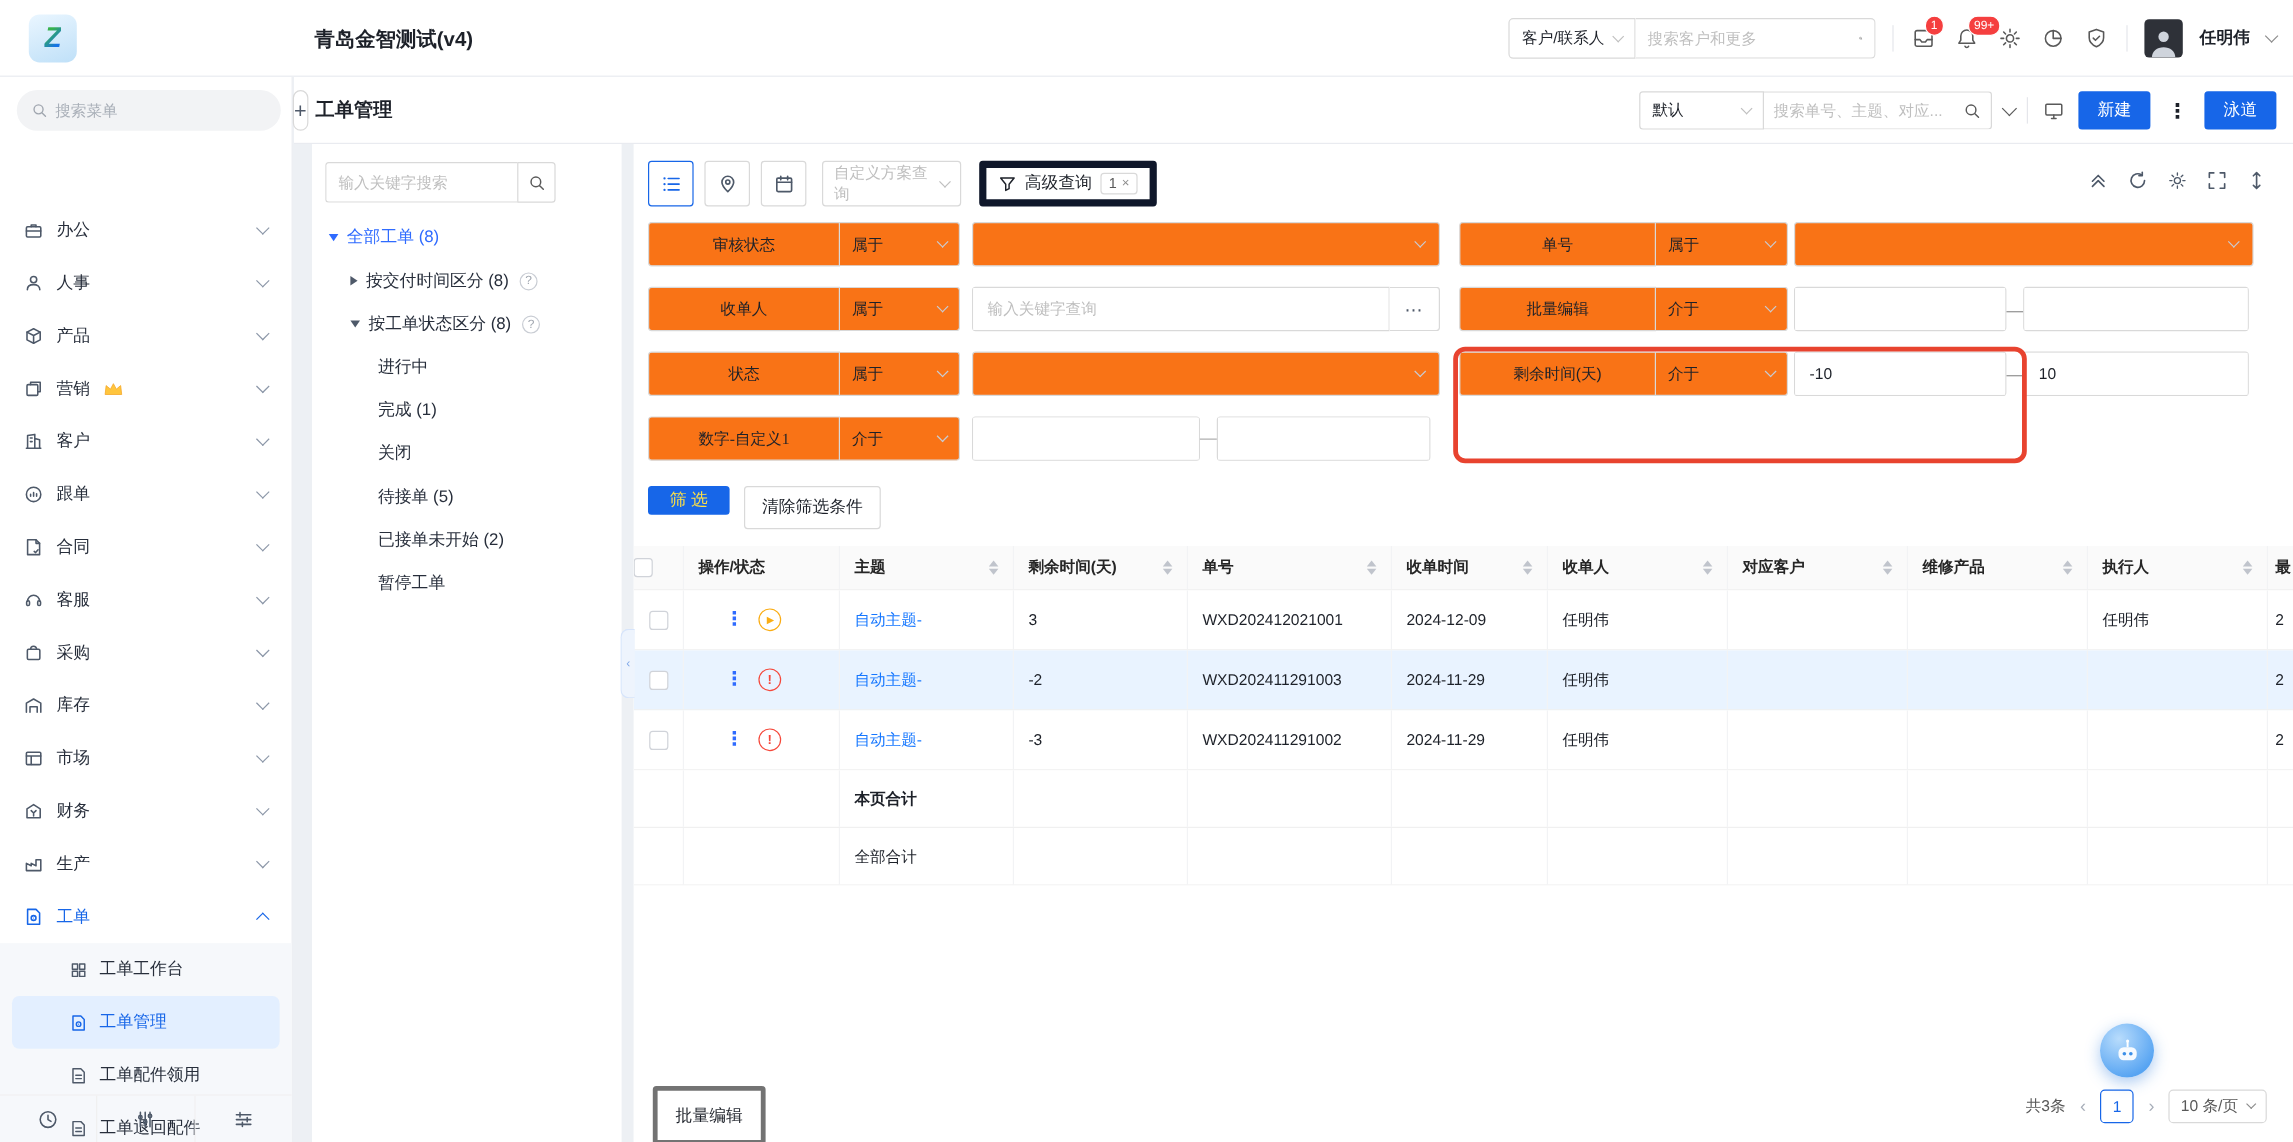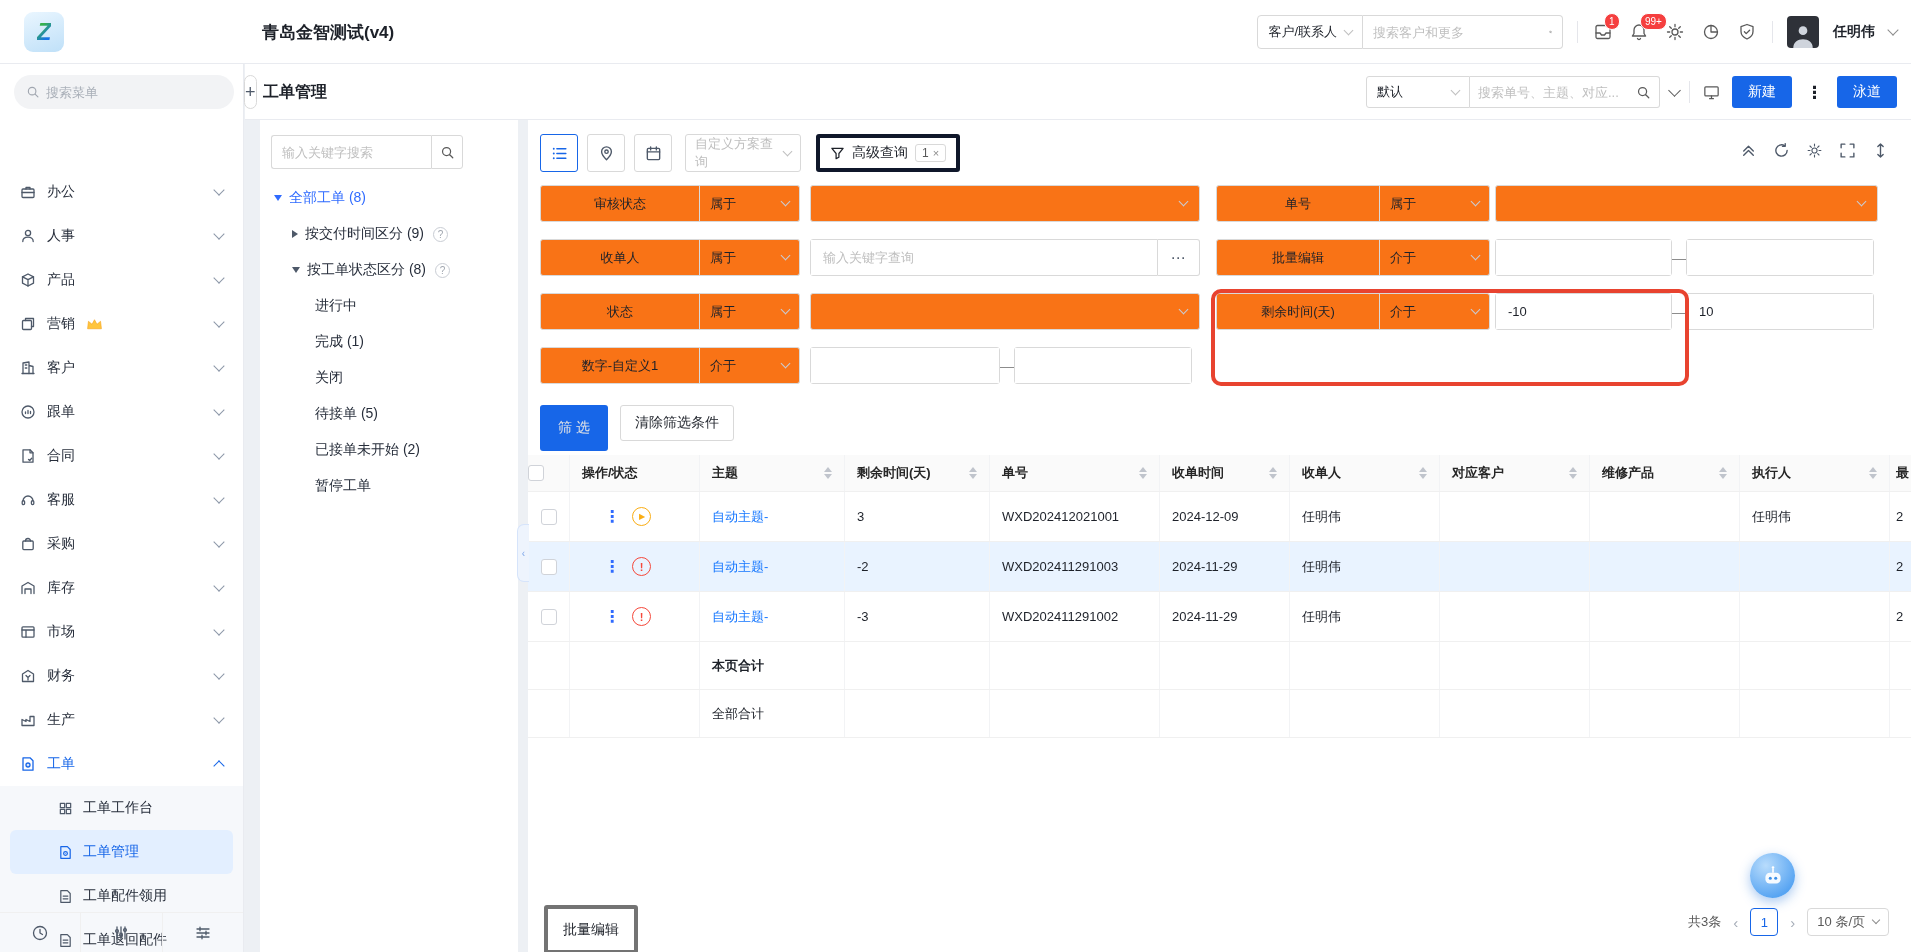--- a/index.html
+++ b/index.html
@@ -89,40 +89,40 @@
   .tri-right { width:0; height:0; border-top:4.5px solid transparent; border-bottom:4.5px solid transparent; border-left:6px solid #4e5969; }
   .help { width:15px; height:15px; border:1px solid #c9cdd4; border-radius:50%; color:#a0a6af; font-size:10px; display:flex; align-items:center; justify-content:center; margin-left:2px; }
 
   
   .main-card { position:absolute; left:528px; top:120px; right:0; bottom:0; background:#fff; overflow:hidden; }
   .mc-toolbar { position:absolute; top:14px; left:12px; display:flex; gap:9px; align-items:center; }
   .sq-btn { width:38px; height:38px; border:1px solid #d9d9d9; border-radius:3px; background:#fff; display:flex; align-items:center; justify-content:center; color:#4e5969; cursor:pointer; }
   .sq-btn.active { border-color:#1766e8; color:#1766e8; }
   .scheme-select { width:116px; height:38px; margin-left:4px; border:1px solid #d9d9d9; border-radius:3px; display:flex; align-items:center; justify-content:space-between; padding:0 9px; color:#bfbfbf; font-size:13px; cursor:pointer; }
   .scheme-select .chev { width:7px; height:7px; }
-  .adv-chip { height:38px; margin-left:6px; border:4px solid #0f172a; border-radius:3px; display:flex; align-items:center; gap:7px; padding:0 10px; color:#1d2129; font-size:14px; cursor:pointer; }
+  .adv-chip { height:38px; margin-left:6px; border:6px solid #0f172a; border-radius:3px; display:flex; align-items:center; gap:7px; padding:0 10px; color:#1d2129; font-size:14px; cursor:pointer; }
   .adv-count { border:1px solid #d9d9d9; border-radius:3px; padding:1px 6px; font-size:12px; color:#595959; display:flex; align-items:center; gap:4px; }
   .adv-count .x { color:#8c8c8c; font-size:11px; }
   .mc-right-ics { position:absolute; top:22px; right:22px; display:flex; gap:16px; color:#4e5969; }
   .mc-right-ics > div { cursor:pointer; }
 
   
   .f-box { border:1px solid #d9d9d9; background:#f97316; height:37px; display:flex; align-items:center; font-size:13px; color:#1d2129; }
   .f-label { justify-content:center; border-radius:3px 0 0 3px; }
   .f-op { border-left:none; border-radius:0 3px 3px 0; justify-content:space-between; padding:0 10px; }
   .f-op .chev { color:#c8ccd4; width:7px; height:7px; }
   .f-select { border-radius:3px; justify-content:flex-end; padding:0 12px; }
   .f-select .chev { color:#c8ccd4; width:7px; height:7px; }
   .f-input { border-radius:3px; padding:0; }
   .f-input input { width:100%; height:100%; border:none; outline:none; padding:0 12px; font-size:13px; font-family:inherit; color:#1d2129; }
   .f-input input::placeholder { color:#bfbfbf; }
   .more-btn { width:42px; height:37px; border:1px solid #d9d9d9; border-left:none; border-radius:0 3px 3px 0; display:flex; align-items:center; justify-content:center; color:#4e5969; font-size:15px; letter-spacing:1px; cursor:pointer; background:#fff; }
   .dash { color:#8c8c8c; align-self:center; }
   .frow { position:absolute; display:flex; }
-  .btn-filter { position:absolute; top:285px; left:12px; width:68px; height:46px; background:#1766e8; color:#e5e5e5; border:none; border-radius:3px; font-size:14px; font-family:inherit; cursor:pointer; }
+  .btn-filter { position:absolute; top:285px; left:12px; width:68px; height:24px; background:#1766e8; color:#fde047; border:none; border-radius:3px; font-size:14px; font-family:inherit; cursor:pointer; }
   .btn-clear { position:absolute; top:285px; left:92px; height:36px; padding:0 14px; background:#fff; color:#1d2129; border:1px solid #d9d9d9; border-radius:3px; font-size:14px; font-family:inherit; cursor:pointer; }
 
   
   .tbl { position:absolute; top:335px; left:0; right:0; overflow:hidden; }
   .trow { display:flex; width:1482px; border-bottom:1px solid #f0f0f0; }
   .trow.head { background:#fafafa; height:37px; }
   .trow.data { height:50px; background:#fff; }
   .trow.data.hl { background:#e9f3ff; }
   .trow.sum { height:48px; background:#fff; }
   .tc { display:flex; align-items:center; padding:0 12px; border-right:1px solid #f2f3f5; font-size:13px; color:#1d2129; overflow:hidden; white-space:nowrap; }
@@ -449,21 +449,21 @@
         </svg>
     </div>
   </div>
   <div class="tree">
     <div class="tnode lvl0 sel">
         <span class="tri-down"></span>
         <span>全部工单 (8)</span>
       </div>
     <div class="tnode lvl1">
         <span class="tri-right"></span>
-        <span>按交付时间区分 (9)</span>
+        <span>按交付时间区分 (8)</span>
         <span class="help">?</span>
       </div>
     <div class="tnode lvl1">
         <span class="tri-down"></span>
         <span>按工单状态区分 (8)</span>
         <span class="help">?</span>
       </div>
     <div class="tnode lvl2">
         <span>进行中</span>
       </div>
@@ -578,21 +578,21 @@
   <div class="frow" style="top:173px; left:12px;">
     <div class="f-box f-label" style="width:160px">状态</div>
     <div class="f-box f-op" style="width:100px">
         <span>属于</span>
         <span class="chev"></span>
       </div>
     <div class="f-box f-select" style="width:390px; margin-left:10px">
         <span class="chev"></span>
       </div>
   </div>
-  <div class="frow" style="top:227px; left:12px;">
+  <div class="frow" style="top:227px; left:12px;font-family:Liberation Serif, serif;">
     <div class="f-box f-label" style="width:160px">数字-自定义1</div>
     <div class="f-box f-op" style="width:100px">
         <span>介于</span>
         <span class="chev"></span>
       </div>
     <div class="f-box f-input" style="width:190px; margin-left:10px; border-radius:3px">
         <input value="" style="">
       </div>
     <span class="dash">—</span>
     <div class="f-box f-input" style="width:178px">

